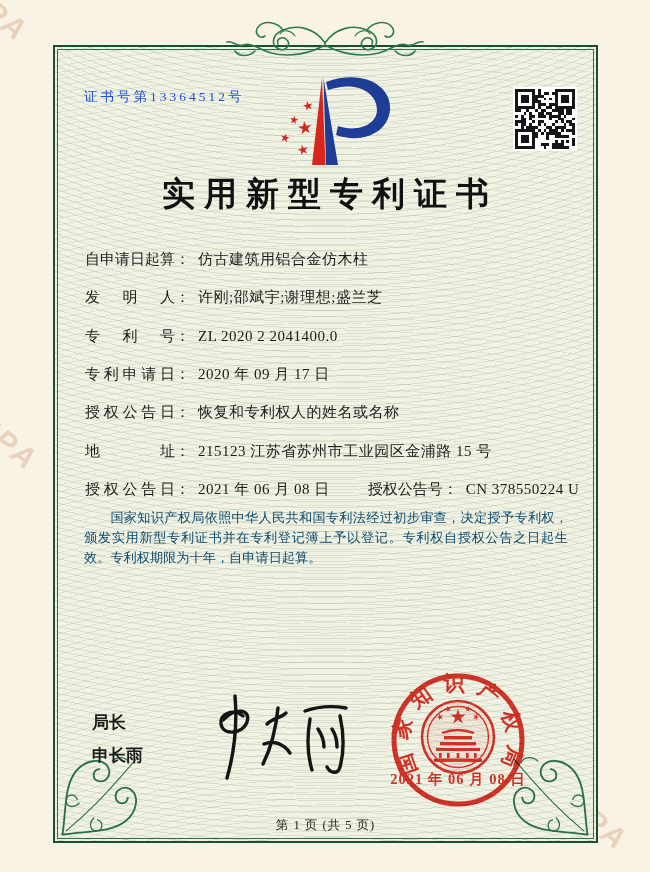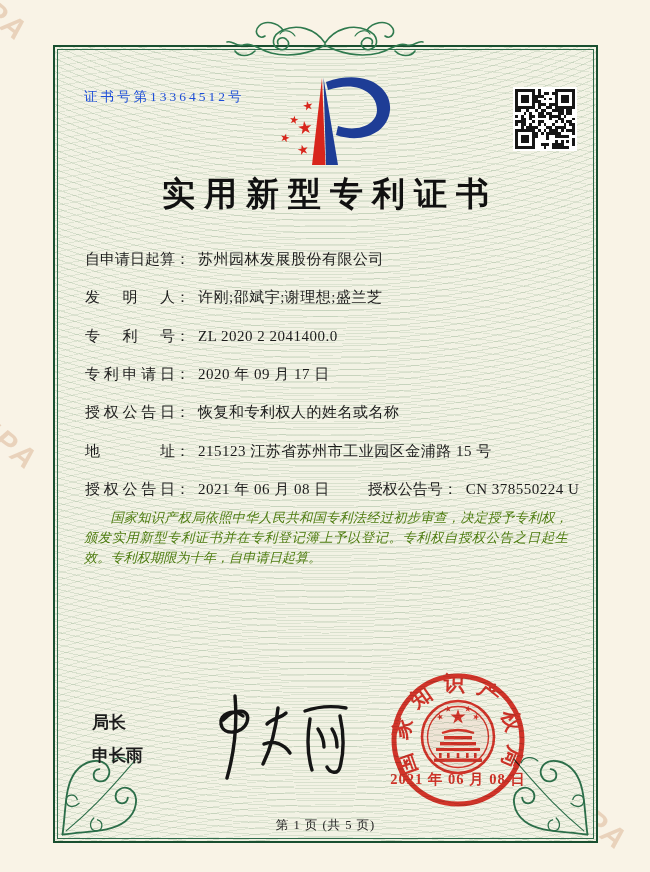--- a/index.html
+++ b/index.html
@@ -51,21 +51,21 @@
   }
   
   .row{position:absolute;left:85px;width:480px;font-size:15px;white-space:nowrap;}
   .r0{top:250px}.r1{top:288px}.r2{top:327px}.r3{top:365px}.r4{top:403px}.r5{top:442px}.r6{top:480px}
   .flabel{display:inline-block;width:90px;text-align:justify;text-align-last:justify;text-justify:inter-character;vertical-align:top;}
   .fcolon{display:inline-block;margin:0 2px 0 0;}
   .fvalue{display:inline-block;margin-left:6px;letter-spacing:.5px;}
   .grant2{margin-left:38px;}
   .flabel2{display:inline-block;text-align:justify;}
   
-  .bodytext{position:absolute;left:84px;top:508px;width:484px;font-size:13.2px;line-height:20px;font-style:italic;color:#4d7c0f;}
+  .bodytext{position:absolute;left:84px;top:508px;width:484px;font-size:13.2px;line-height:20px;color:#0c4a6e;}
   .bodytext p{margin:0;text-indent:2em;text-align:justify;}
   
   .signer-title{position:absolute;left:92px;top:711px;font-size:17px;font-weight:bold;font-family:Liberation Serif, serif;}
   .signer-name{position:absolute;left:92px;top:744px;font-size:17px;font-weight:bold;font-family:"Liberation Sans","DejaVu Sans",sans-serif;}
   .signature{position:absolute;left:193px;top:684px;width:165px;height:104px;}
   .seal{position:absolute;left:373px;top:655px;width:170px;height:170px;opacity:.92;mix-blend-mode:multiply;}
   .seal text{font-family:"Liberation Serif","DejaVu Serif",serif;}
   .footer{position:absolute;left:53px;top:817px;width:545px;text-align:center;font-size:12.5px;letter-spacing:1px;color:#222;}
 </style>
 </head>
@@ -371,21 +371,21 @@
       <i style="left:42.86px;top:57.14px;width:2.86px;height:2.86px"></i>
       <i style="left:45.71px;top:57.14px;width:2.86px;height:2.86px"></i>
       <i style="left:48.57px;top:57.14px;width:2.86px;height:2.86px"></i>
       <i style="left:51.43px;top:57.14px;width:2.86px;height:2.86px"></i>
     </div>
 </div>
 
 <div class="title">实用新型专利证书</div>
 
 <div class="row r0">
-  <span class="flabel">自申请日起算</span><span class="fcolon">：</span><span class="fvalue">苏州园林发展股份有限公司</span>
+  <span class="flabel">自申请日起算</span><span class="fcolon">：</span><span class="fvalue">仿古建筑用铝合金仿木柱</span>
 </div>
 <div class="row r1">
   <span class="flabel">发明人</span><span class="fcolon">：</span><span class="fvalue">许刚;邵斌宇;谢理想;盛兰芝</span>
 </div>
 <div class="row r2">
   <span class="flabel">专利号</span><span class="fcolon">：</span><span class="fvalue">ZL 2020 2 2041400.0</span>
 </div>
 <div class="row r3">
   <span class="flabel">专利申请日</span><span class="fcolon">：</span><span class="fvalue">2020 年 09 月 17 日</span>
 </div>

